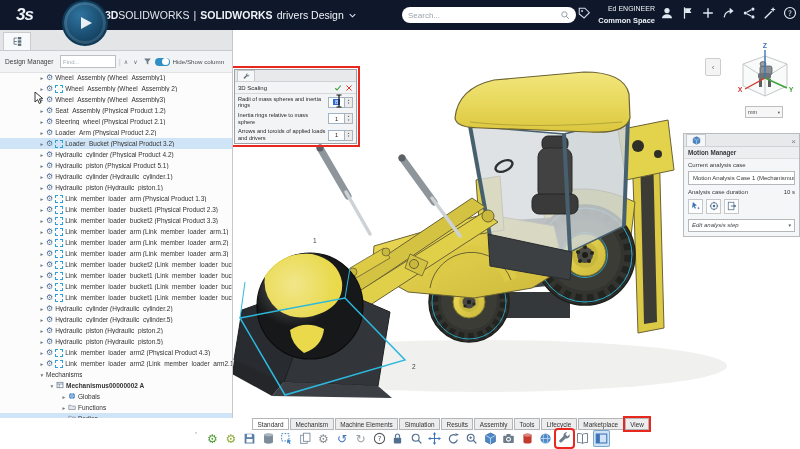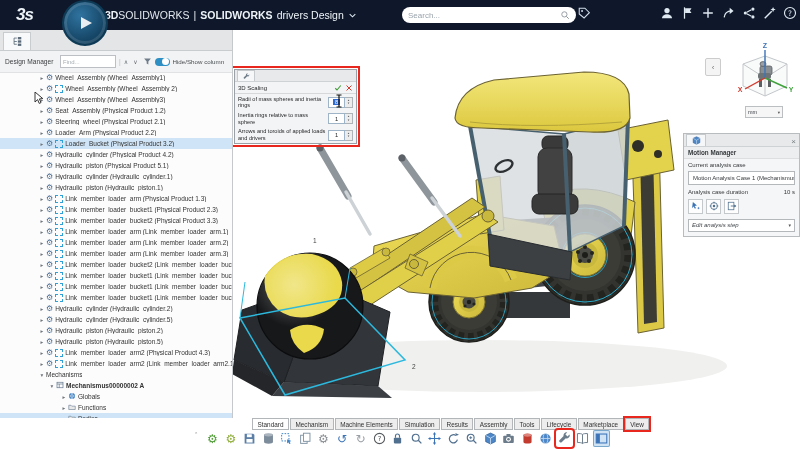--- a/index.html
+++ b/index.html
@@ -147,20 +147,24 @@
           <path d="M10.2 10.2L14 14" stroke="currentColor" stroke-width="1.6"></path>
         </svg>
       </span>
   </div>
   <span class="tagbtn ico" style="width:13px;height:13px">
       <svg viewBox="0 0 16 16" fill="currentColor">
         <path d="M1.5 8.5v-7h7L14 7l-6.5 6.5z" fill="none" stroke="currentColor" stroke-width="1.3"></path>
         <circle cx="5" cy="5" r="1.2"></circle>
       </svg>
     </span>
+  <div class="userblock">
+    <div>Ed ENGINEER</div>
+    <div class="l2">Common Space</div>
+  </div>
   <div class="tb-icons" id="topbar-icons">
       <span class="ico">
         <svg viewBox="0 0 16 16" fill="currentColor">
           <circle cx="8" cy="5.2" r="3"></circle>
           <path d="M2.2 14a5.8 4.6 0 0 1 11.6 0z"></path>
         </svg>
       </span>
       <span class="ico">
         <svg viewBox="0 0 16 16" fill="currentColor">
           <path d="M4 1.5v13" stroke="currentColor" stroke-width="1.4" fill="none"></path>

